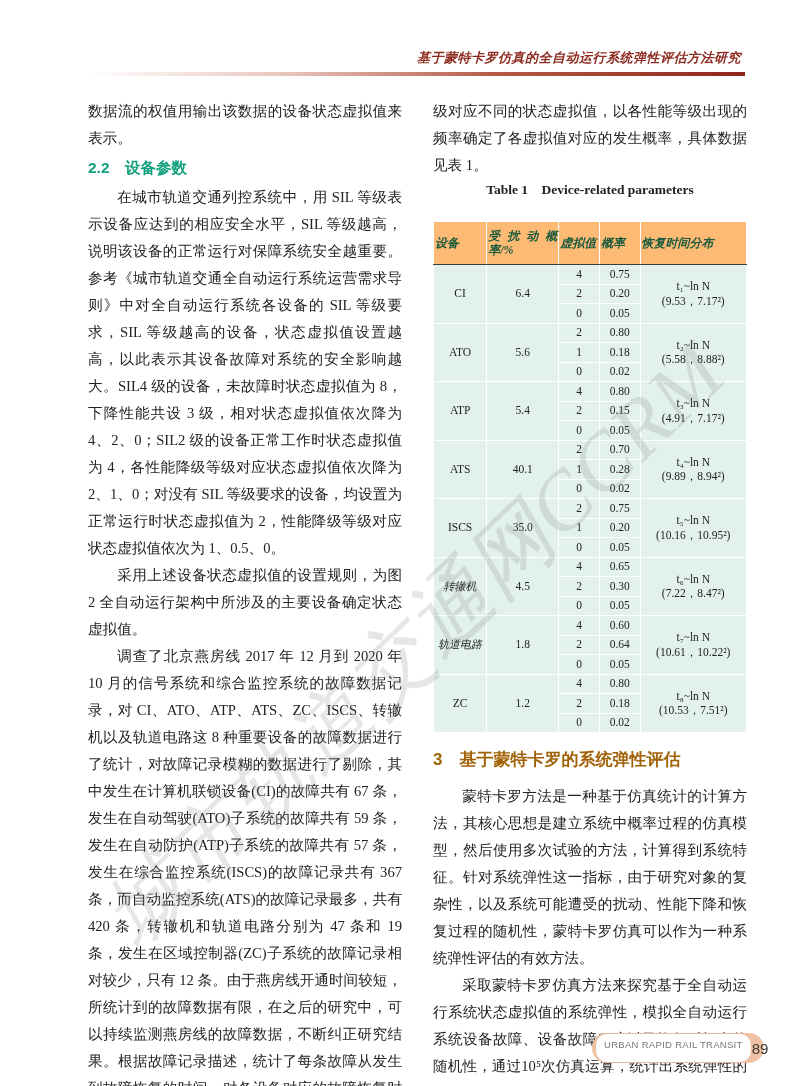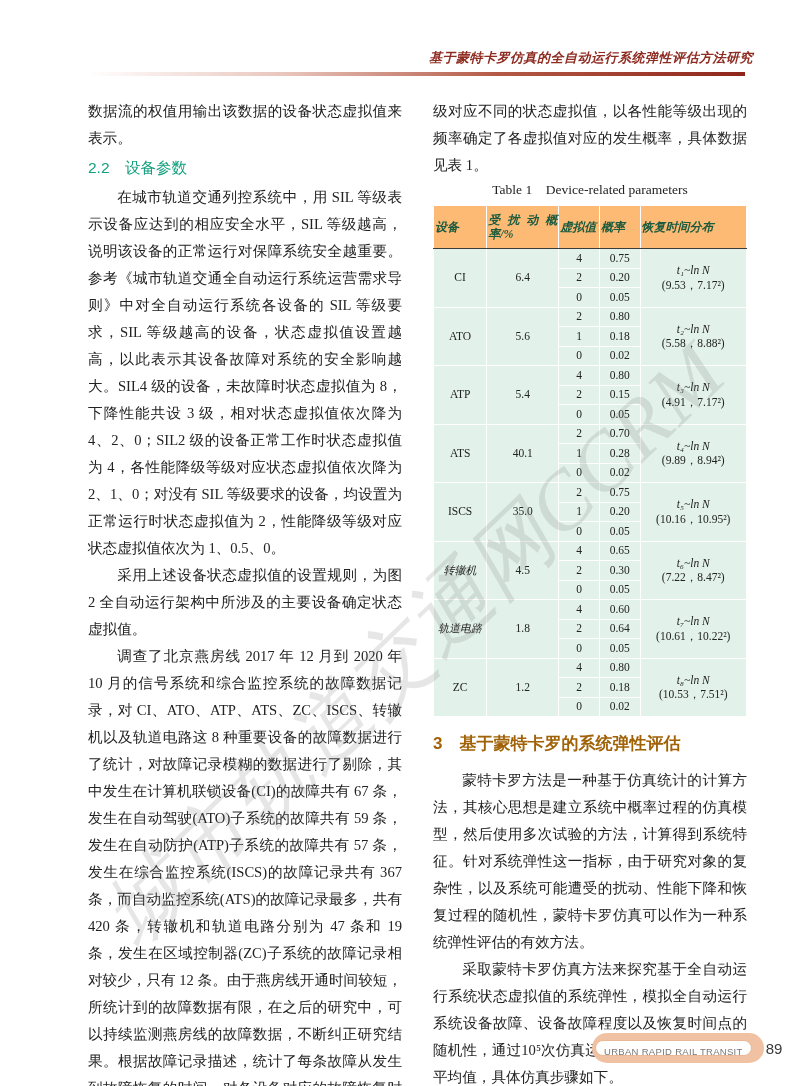--- a/index.html
+++ b/index.html
@@ -4,21 +4,21 @@
 <style>
   * { margin:0; padding:0; box-sizing:border-box; }
   html,body { background:#ffffff; }
   body {
     width:800px; height:1086px; position:relative; overflow:hidden;
     font-family:"Liberation Serif","DejaVu Serif",serif;
     color:#222;
   }
   
   .page-header {
-    position:absolute; top:49px; left:96px; width:657px;
+    position:absolute; top:49px; left:84px; width:657px;
     text-align:right; font-style:italic; font-weight:bold;
     font-size:13px; color:#8e2c22; letter-spacing:0.5px;
   }
   .header-rule {
     position:absolute; top:72px; left:88px; width:657px; height:3.5px;
     background:linear-gradient(to right,
       rgba(180,80,60,0) 0%, rgba(214,150,134,.55) 30%,
       #b45a47 62%, #8f261c 100%);
   }
   
@@ -32,72 +32,72 @@
   
   .content {
     position:absolute; top:98px; left:88px; width:659px;
     display:flex; gap:31px; z-index:1;
   }
   .col { width:314px; font-size:14.6px; line-height:27px; text-align:justify; }
   .col p { margin:0; }
   .col p.indent { text-indent:2em; }
   .sec-h2 {
     font-family:"Liberation Sans","DejaVu Sans",sans-serif;
-    color:#13a07e; font-size:15.5px; font-weight:normal;
+    color:#13a07e; font-size:15.5px; font-weight:bold;
     margin:3px 0 3px 0; line-height:26px;
   }
   .sec-h3 {
     font-family:"Liberation Sans","DejaVu Sans",sans-serif;
     color:#a16207; font-size:17px; font-weight:bold;
     margin:13px 0 9px 0; line-height:28px;
   }
   
   .tbl-cap-zh {
     text-align:center; font-weight:bold; font-size:13.5px;
     font-family:"Liberation Sans","DejaVu Sans",sans-serif;
     margin-top:8px; line-height:22px;
   }
   .tbl-cap-en {
-    text-align:center; font-weight:normal; font-size:13.5px;
+    text-align:center; font-weight:bold; font-size:13.5px;
     font-family:"Liberation Serif","DejaVu Serif",serif;
-    line-height:22px; margin-bottom:4px;
+    line-height:22px; margin-bottom:20px;
   }
   table.devtbl {
     width:100%; border-collapse:collapse; table-layout:fixed;
   }
   table.devtbl th {
     background:#fdba74; color:#1d5b3e; font-style:italic;
     font-size:12px; font-weight:bold; padding:7px 1px;
     border:1.5px solid #ffffff; border-bottom:1.5px solid #3c3c3c;
     line-height:14px;
   }
   table.devtbl td {
     background:#e2f1e9; border:1.5px solid #ffffff;
     text-align:center; vertical-align:middle;
     font-size:11.5px; line-height:17.5px; padding:0.5px 1px;
   }
   table.devtbl td.zh { font-style:italic; font-size:11px;text-align:center; }
   table.devtbl td.recovery { font-size:11.5px; line-height:14.5px; }
-  table.devtbl td.recovery .it { font-style:italic; }
+  table.devtbl td.recovery .it { }
   
   .footer {
     position:absolute; left:592px; top:1033px; width:172px; height:30px;
     background:#f1c1a3; border-radius:15px; z-index:2;
     display:flex; align-items:center;
   }
   .footer-journal {
     background:#ffffff; border:1px solid #eabironsize; border:1px solid #eab894;
-    border-radius:12px; height:16px; line-height:22px; margin-left:3px;
+    border-radius:12px; height:30px; line-height:22px; margin-left:3px;
     padding:0 8px; font-family:"Liberation Sans","DejaVu Sans",sans-serif;
     font-size:9.5px; color:#777; letter-spacing:0.3px; white-space:nowrap;
   }
   .footer-page {
     flex:1; text-align:center;
     font-family:"Liberation Sans","DejaVu Sans",sans-serif;
-    font-size:15px; color:#3a3a3a;padding-left:14px;
+    font-size:15px; color:#3a3a3a;
   }
 </style>
 </head>
 <body>
 
 <div class="page-header">基于蒙特卡罗仿真的全自动运行系统弹性评估方法研究</div>
 <div class="header-rule"></div>
 
 <div class="watermark">城市轨道交通网CCRM</div>
 

